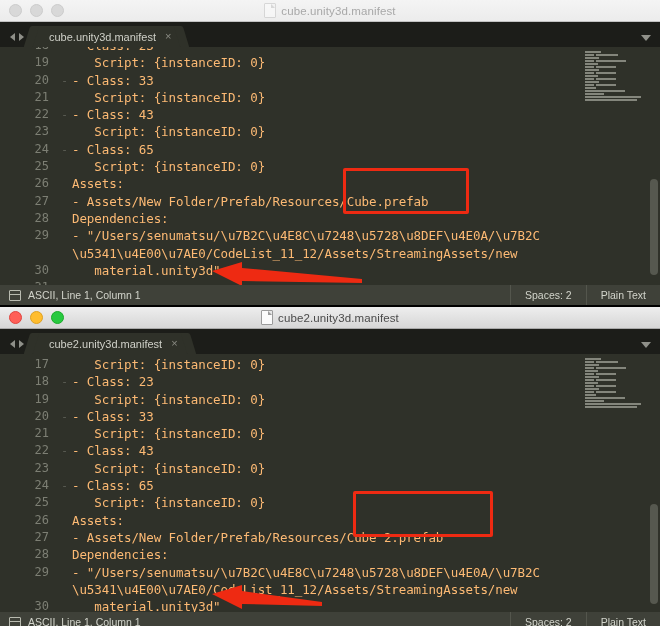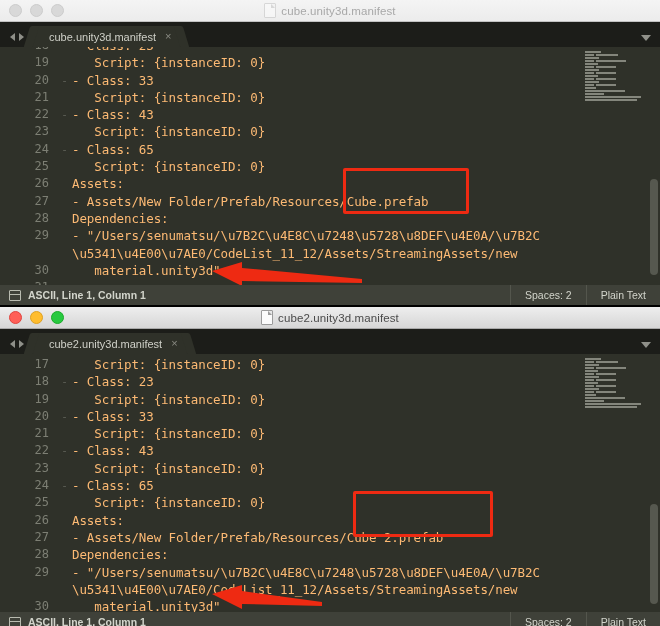--- a/index.html
+++ b/index.html
@@ -233,21 +233,21 @@
     position: relative;
     border-radius: 1px;
   }
   .sb-icon::after {
     content: "";
     position: absolute;
     left: 0; right: 0; top: 3px;
     height: 1px;
     background: #b9bbb0;
   }
-  .sb-left { flex: 1; font-weight: bold; }
+  .sb-left { flex: 1; }
   .sb-right {
     display: flex;
     align-items: center;
   }
   .sb-cell {
     padding: 0 14px;
     border-left: 1px solid #54564d;
     line-height: 20px;
   }
 

